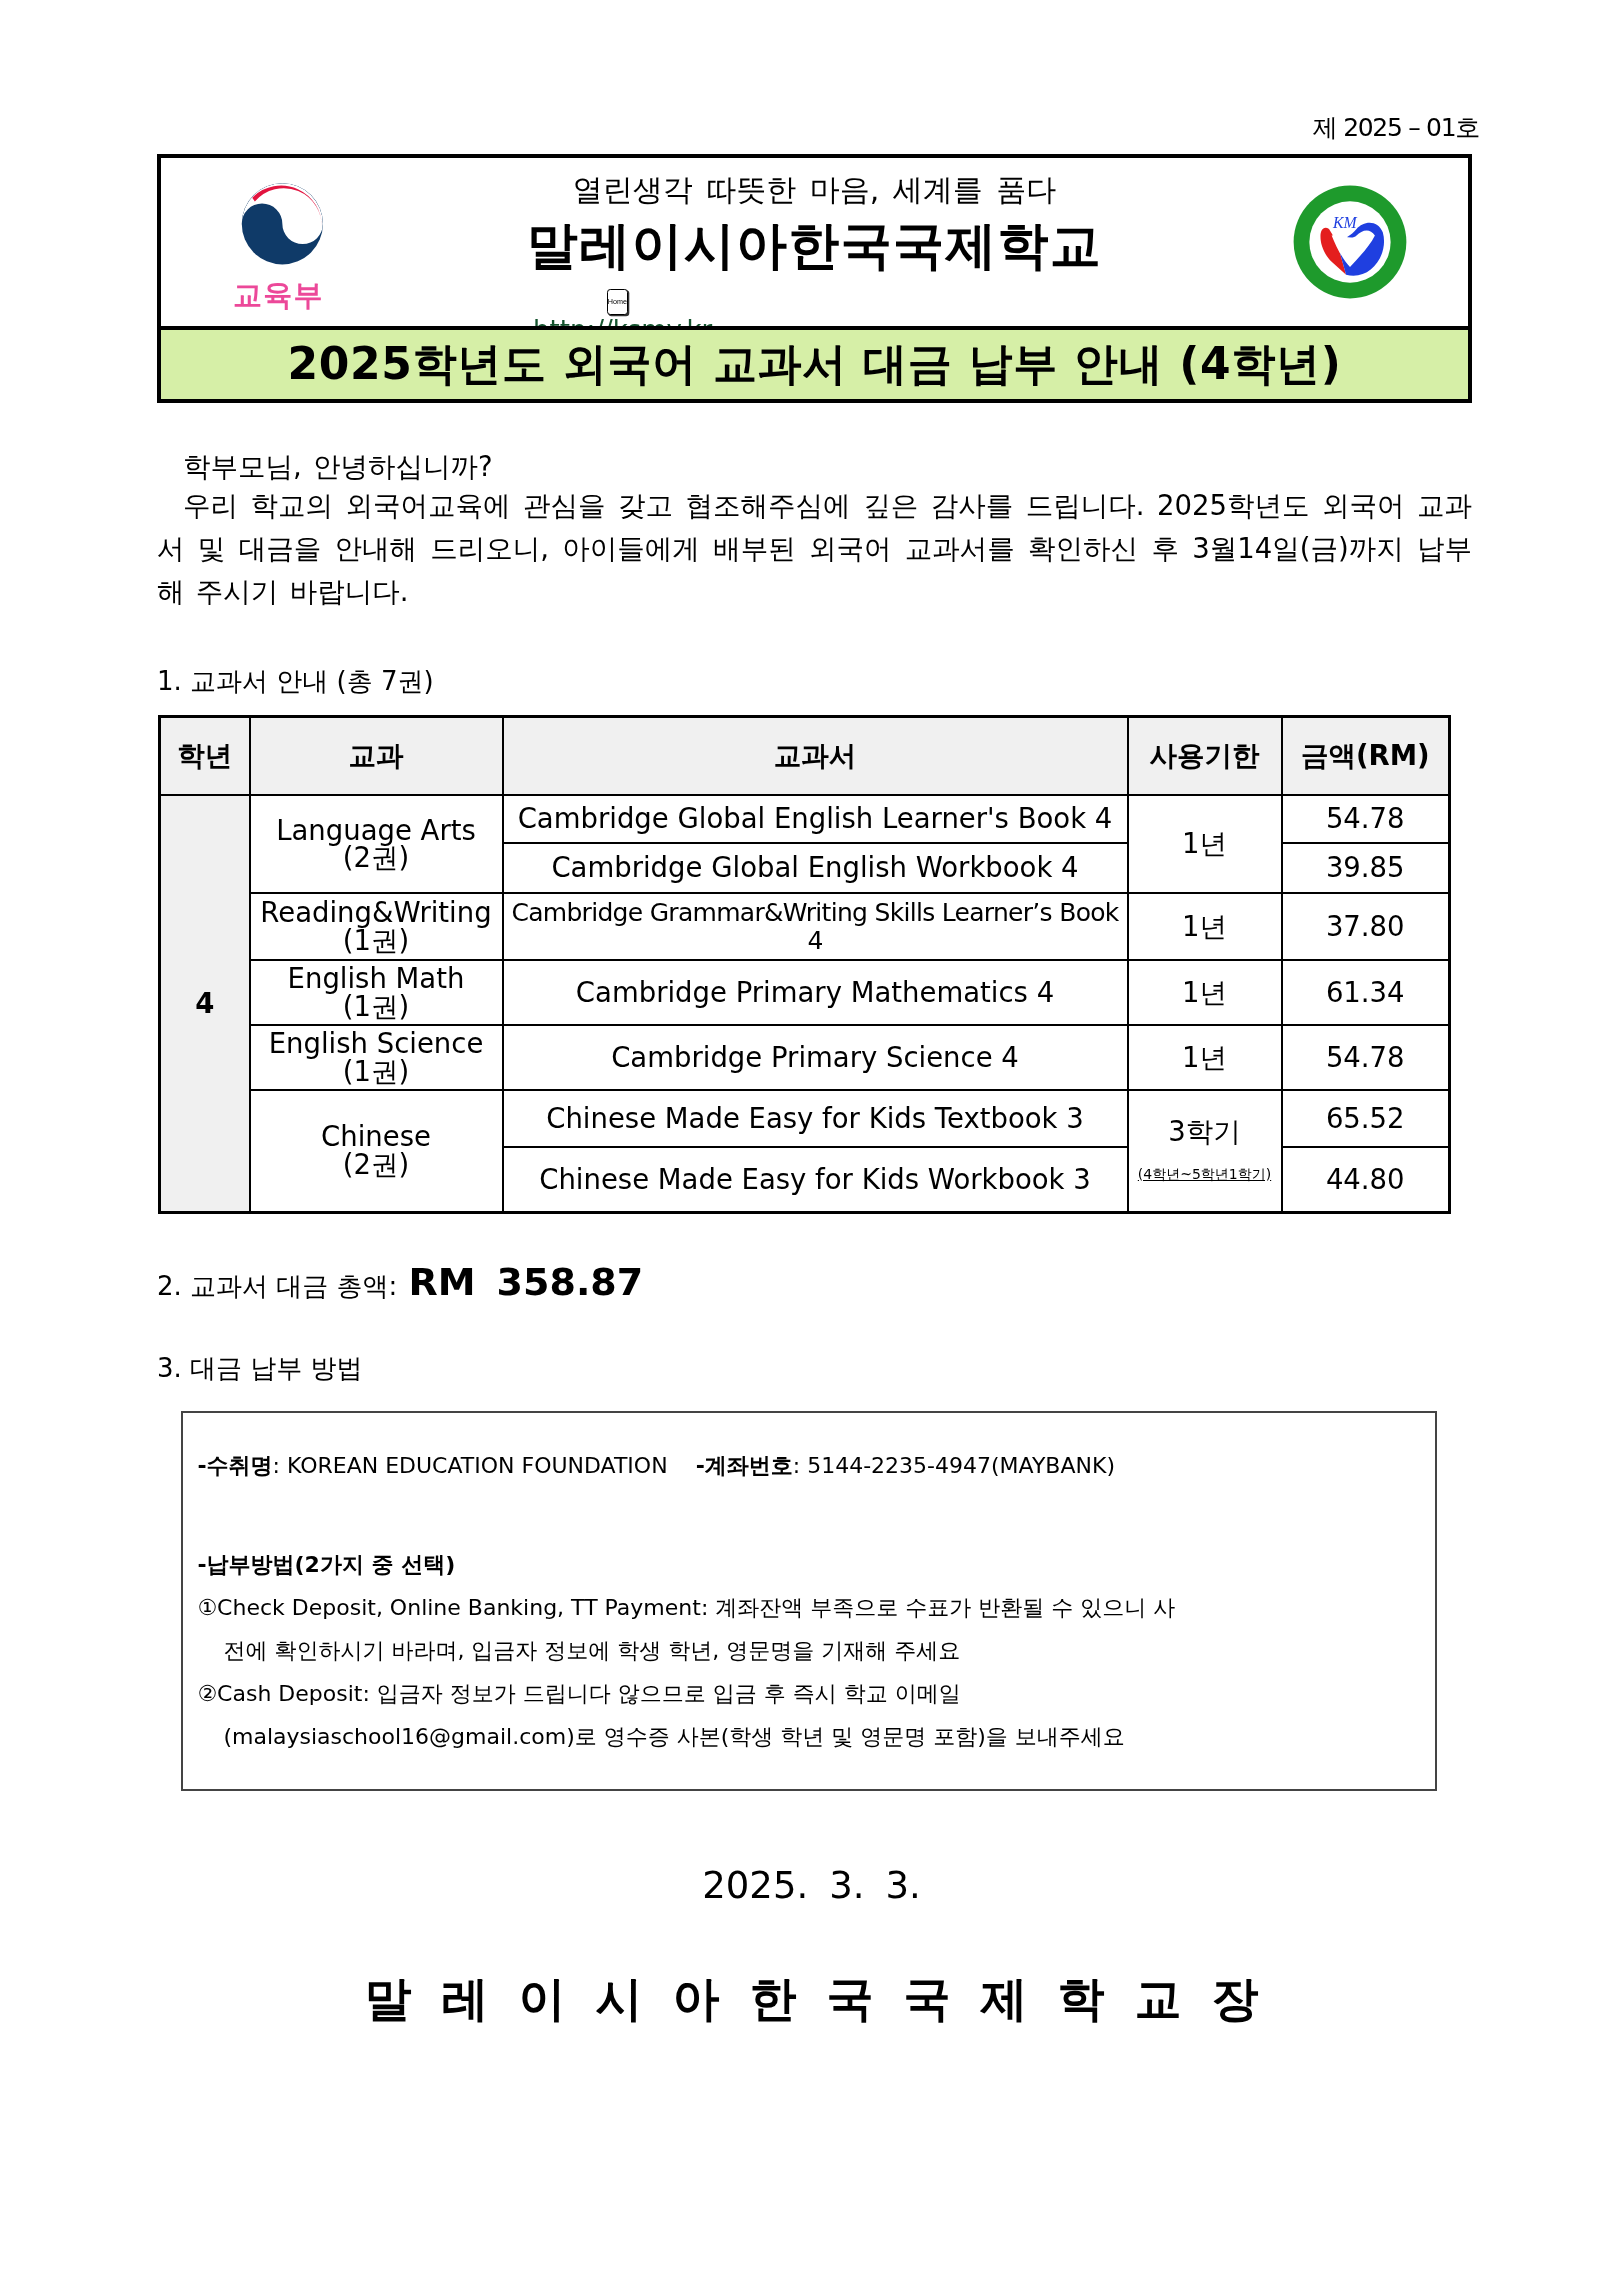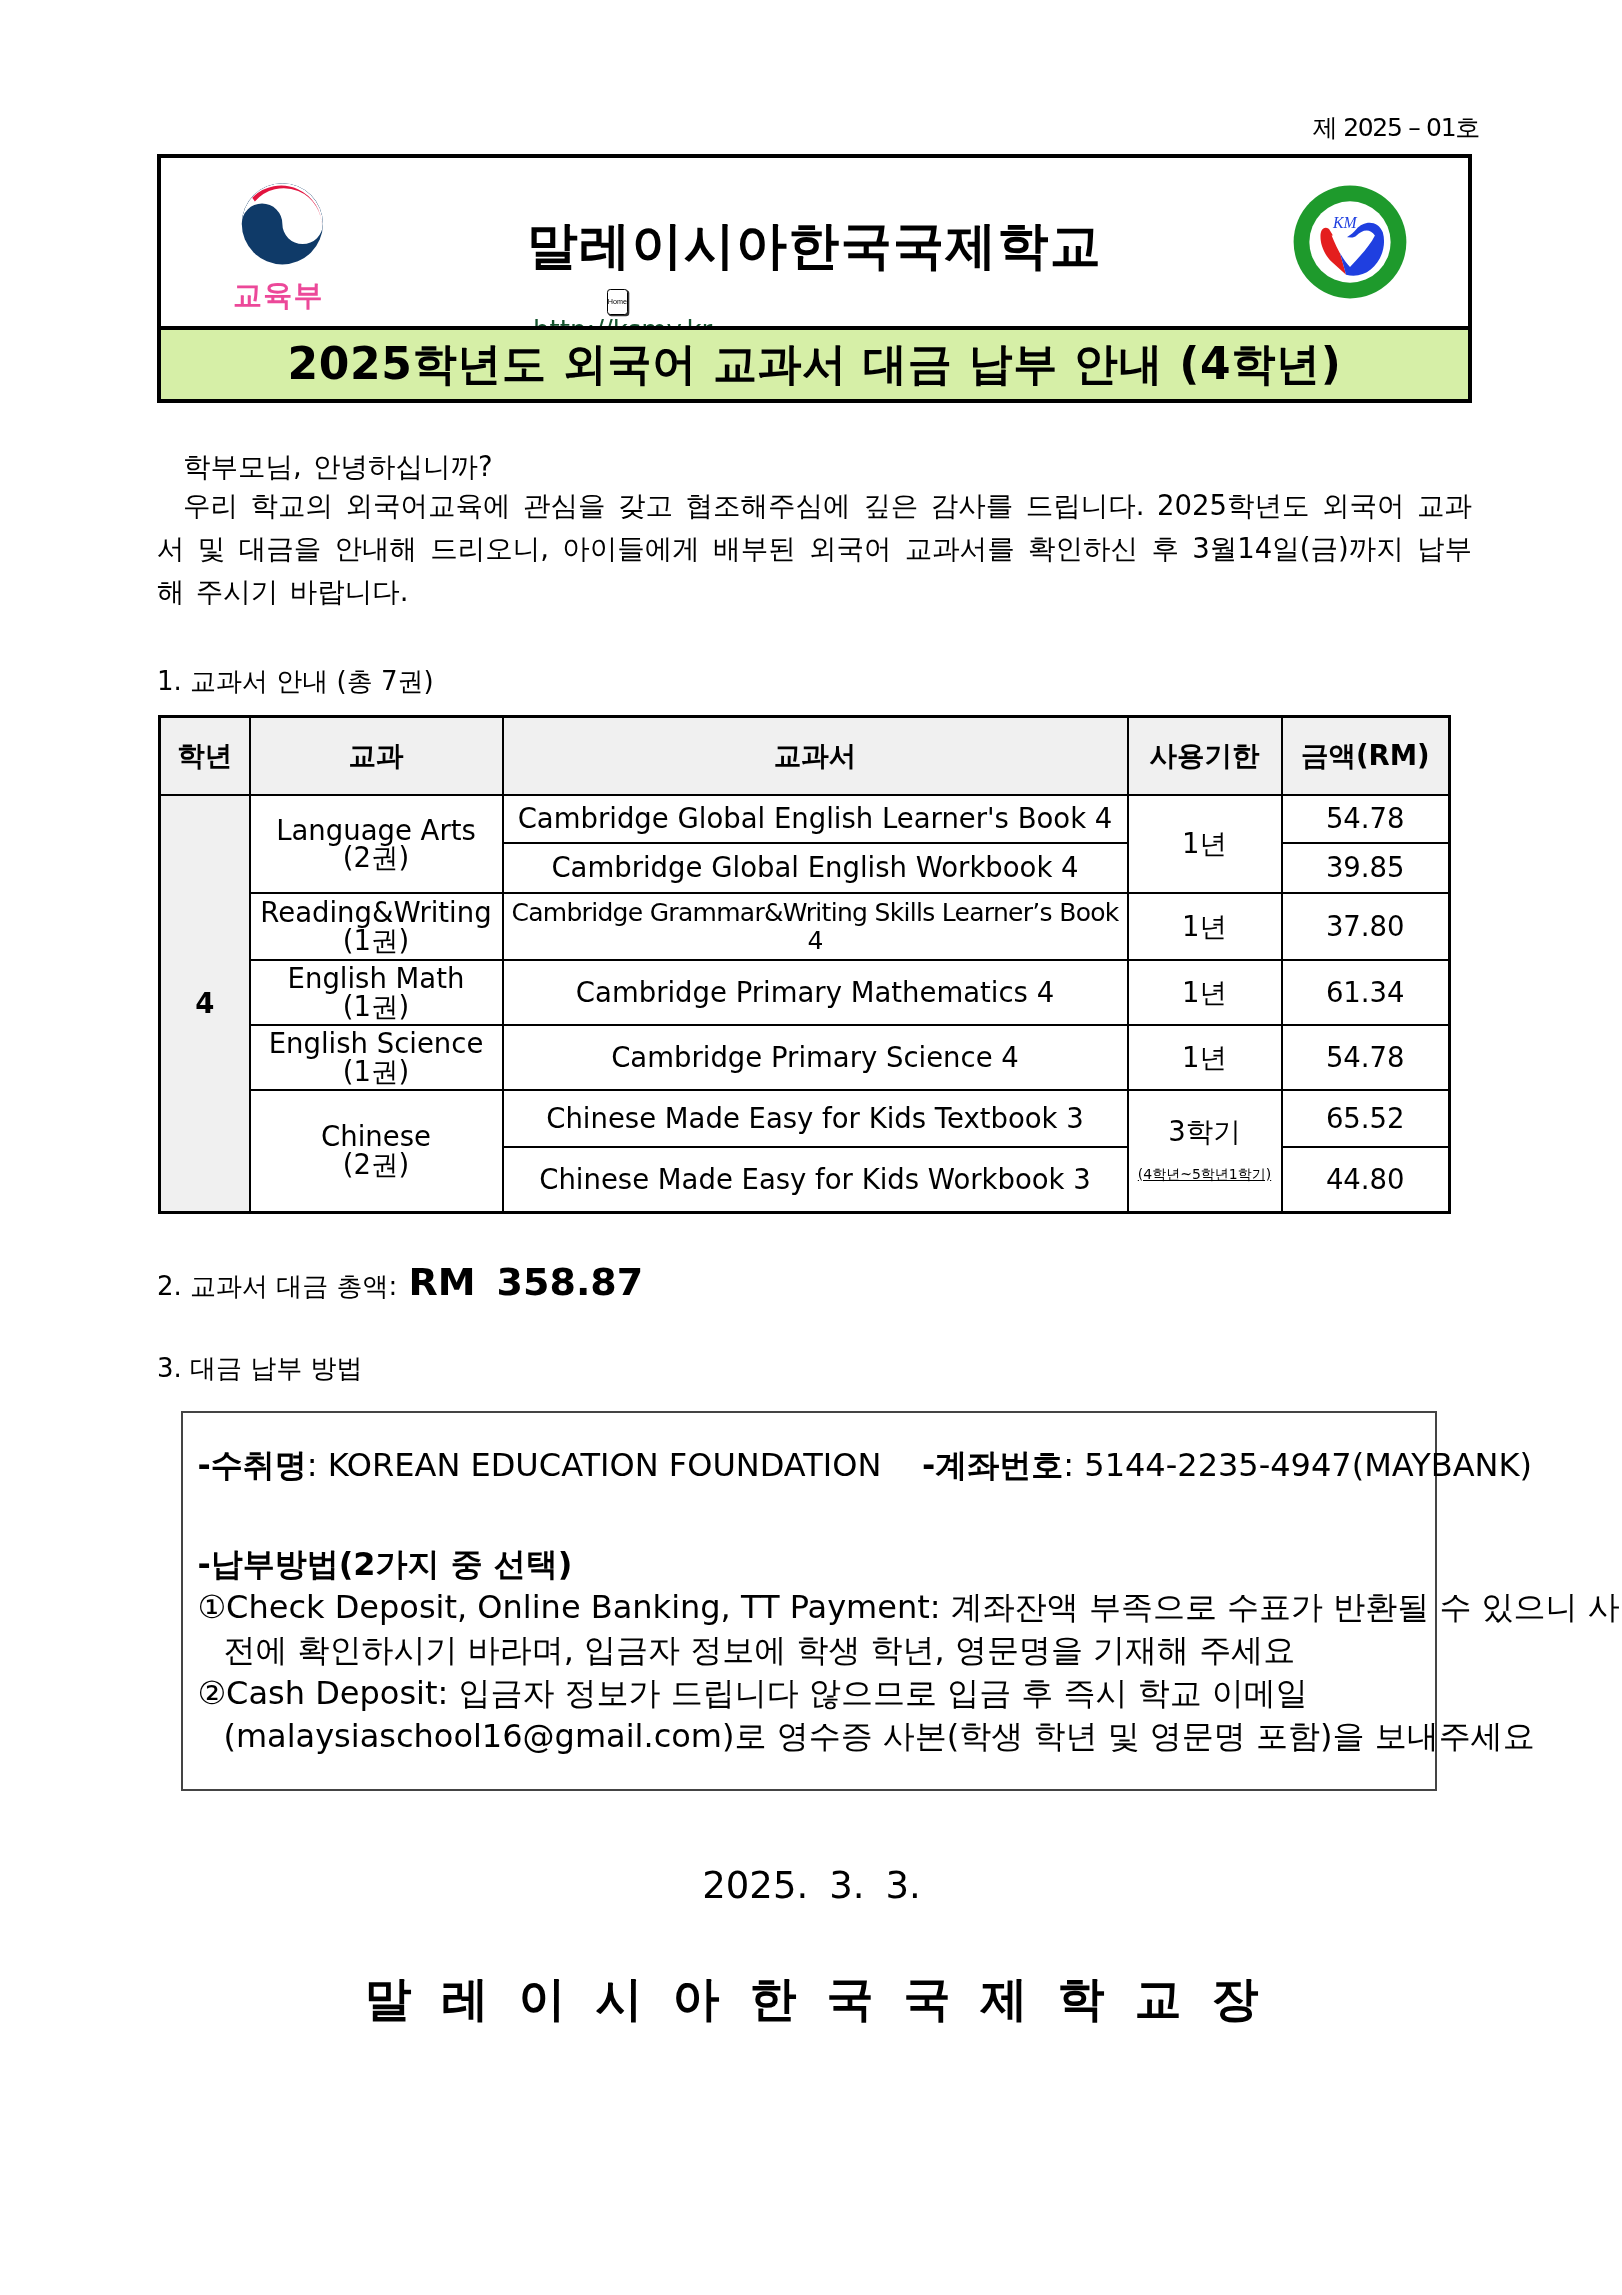--- a/index.html
+++ b/index.html
@@ -38,21 +38,21 @@
   
   table.books { position:absolute; left:158px; top:715px; border-collapse:collapse; font-size:27.5px; }
   table.books td, table.books th { border:2px solid #000; text-align:center; vertical-align:middle; padding:0; line-height:27.5px; }
   table.books th { background:#f0f0f0; font-weight:bold; height:76px; font-size:27.5px; }
   table.books { border:3.3px solid #000; }
   .grade-cell { background:#f0f0f0; font-weight:bold; }
   .note-small { display:block; font-size:14px; line-height:18.3px; margin-top:19px;text-decoration:underline; }
   .narrow { font-size:25px; letter-spacing:-0.7px; }
 
   
-  .pay-box { left:181px; top:1411px; width:1256px; height:380px; border:2px solid #444; box-sizing:border-box; padding:31px 14.4px 0 14.4px; font-size:32px; }
+  .pay-box { left:181px; top:1411px; width:1256px; height:380px; border:2px solid #444; box-sizing:border-box; padding:31px 14.4px 0 14.4px; font-size:22px; }
   .pay-line { line-height:43px; white-space:nowrap; }
   .pay-line b { font-weight:bold; }
   .gap { height:56px; }
   .indent { padding-left:26px; }
 
   .date { left:0; right:0; top:1864px; text-align:center; font-size:37px; word-spacing:9.2px; }
   .signature { left:0; right:0; top:1968px; text-align:center; font-size:47px; font-weight:bold; letter-spacing:30px; padding-left:30px; }
 </style>
 </head>
 <body>
@@ -67,20 +67,21 @@
             <circle cx="86" cy="70" r="62"></circle>
           </clipPath>
       </defs>
       <circle cx="86" cy="70" r="62" fill="#0f3a68"></circle>
       <path d="M24,70 A62,62 0 0 1 148,70 A31,31 0 0 1 86,70 A31,31 0 0 0 24,70 Z" fill="#ffffff" clip-path="url(#c)"></path>
       <path d="M40,30 A62,62 0 0 1 146,78 A58,58 0 0 0 44,36 Z" fill="#e2133f"></path>
       <path d="M56,48 A40,40 0 0 1 130,62 A38,38 0 0 0 60,54 Z" fill="#e2133f" opacity="0.0"></path>
     </svg>
     <div class="moe-label">교육부</div>
 
+    <div class="slogan">열린생각 따뜻한 마음, 세계를 품다</div>
     <div class="school-name">말레이시아한국국제학교</div>
     <div class="contact-row">
       <span class="home-icon">Home</span>
       <a class="url-link">http://ksmy.kr</a>
       <span class="phone-icon">☎</span>
       <span>03-8322-4894</span>
     </div>
 
     <svg class="school-logo" viewBox="0 0 180 180">
       <circle cx="90" cy="90" r="86" fill="#1e9a2c"></circle>

